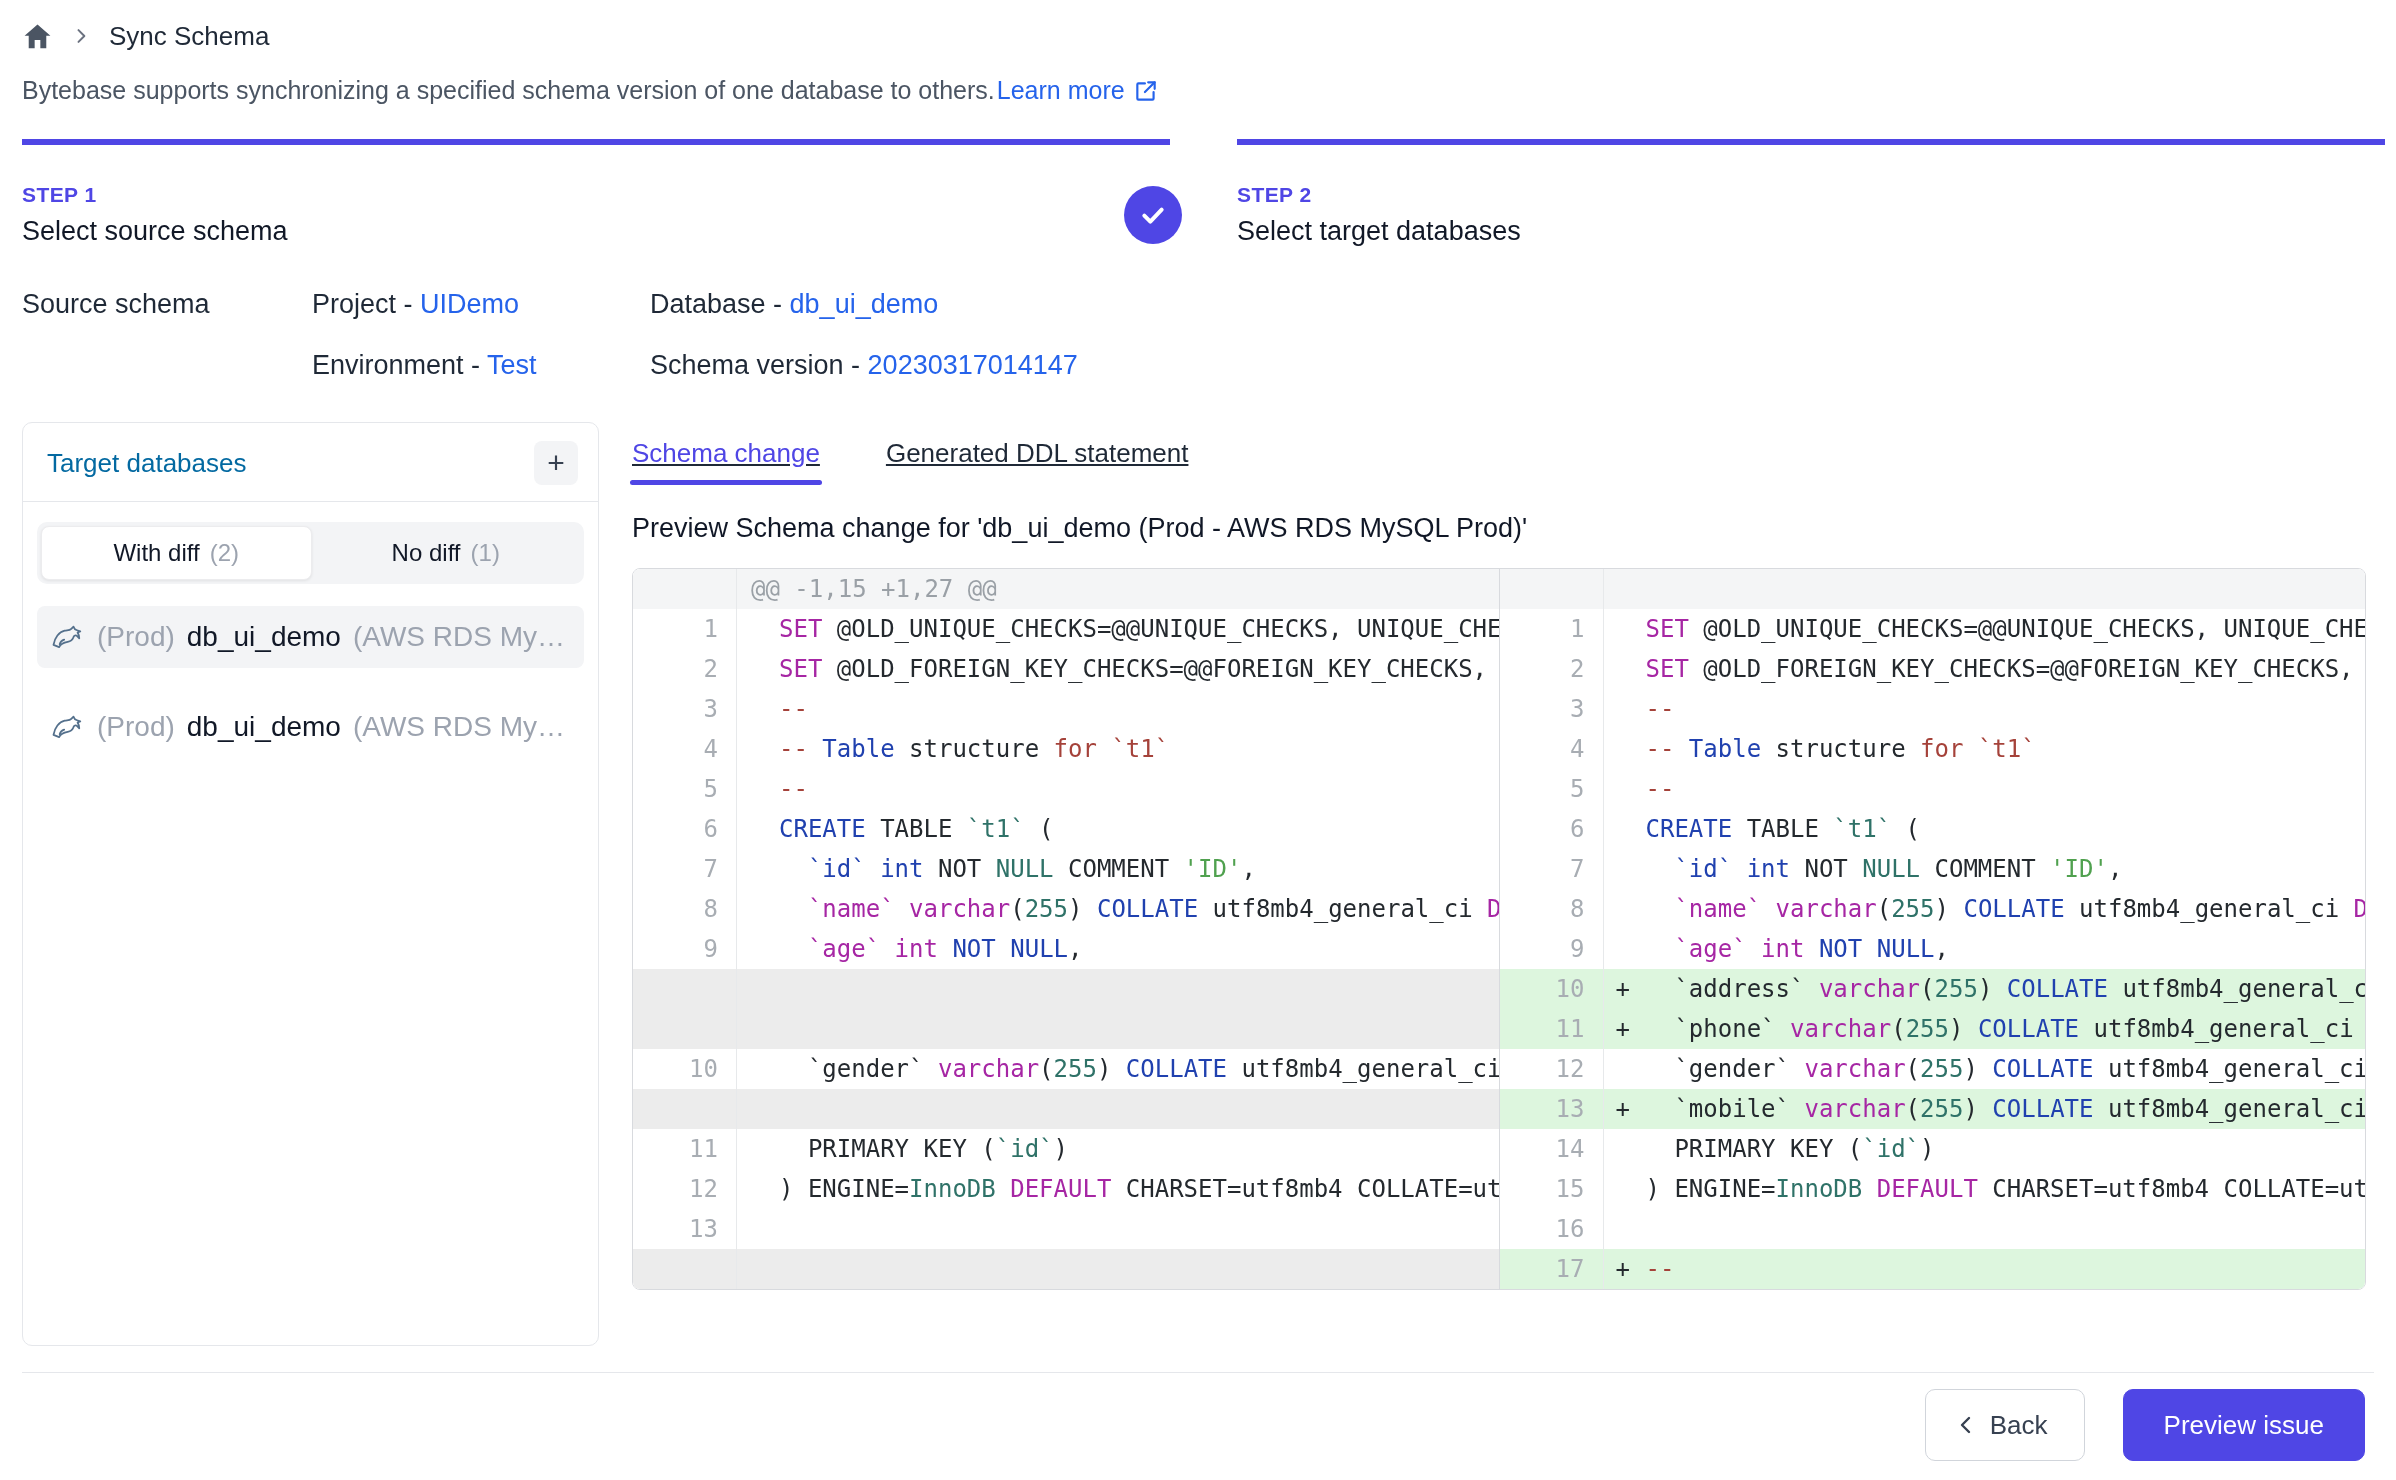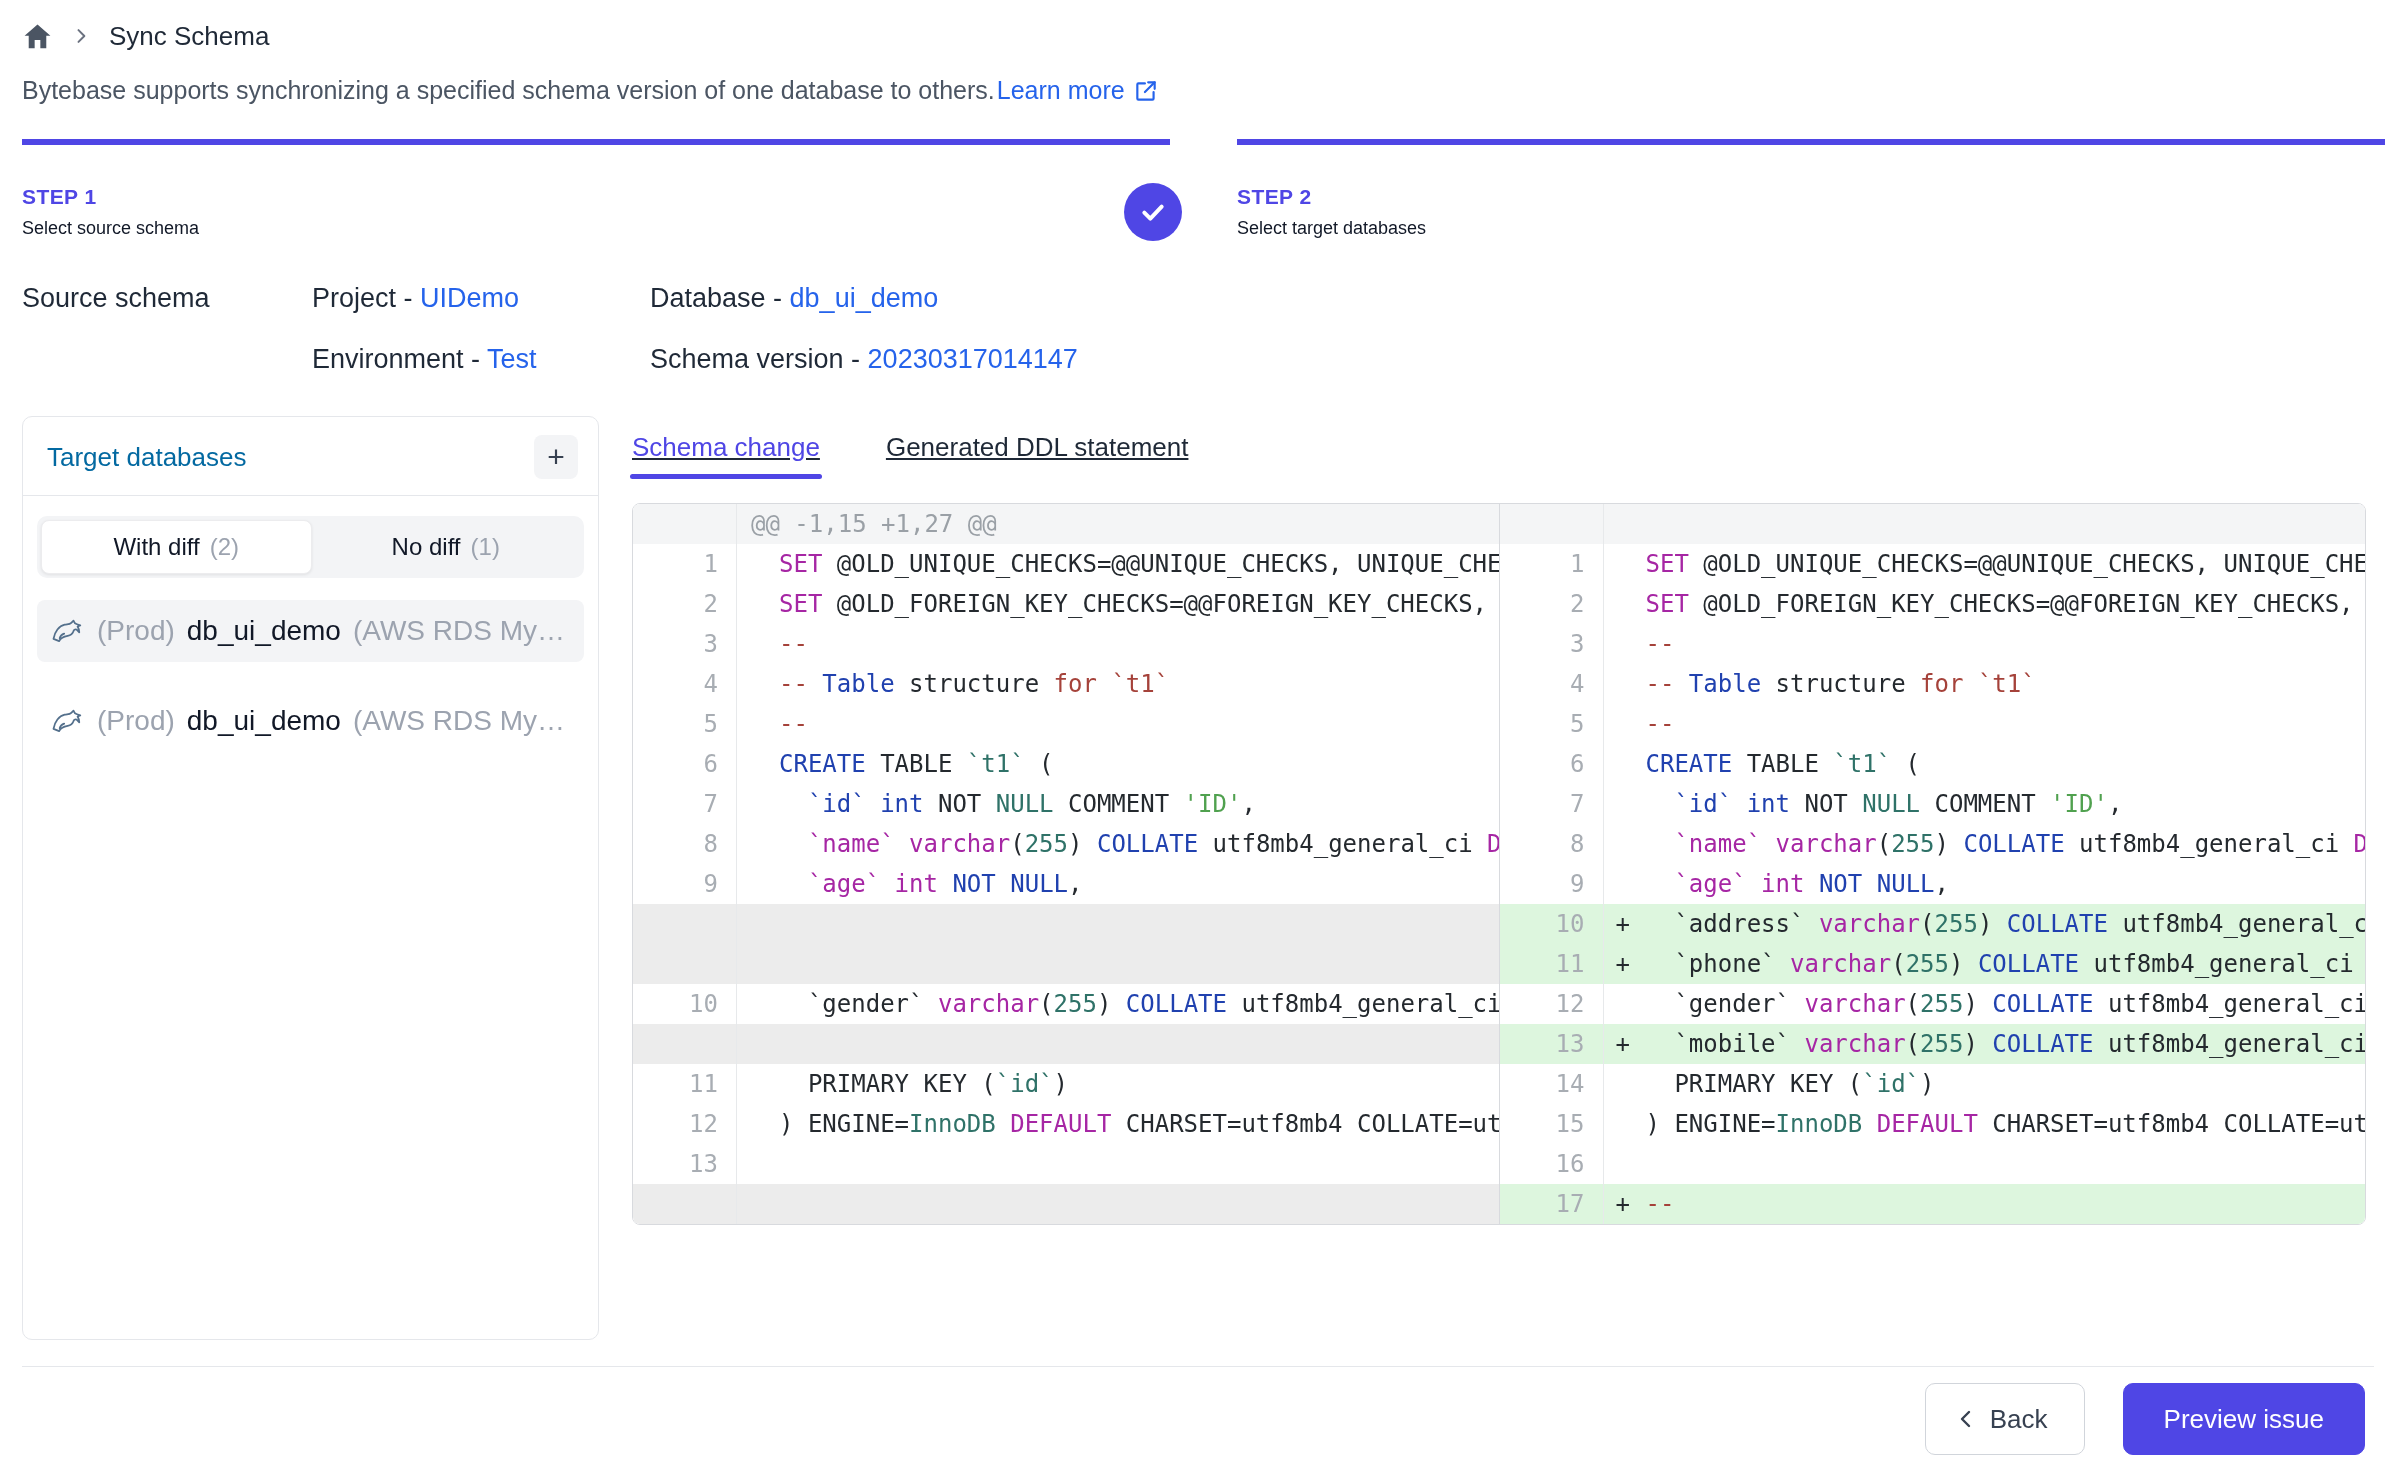--- a/index.html
+++ b/index.html
@@ -12,21 +12,21 @@
   .header { padding:18px 28px 0 22px; }
   .breadcrumb { display:flex; align-items:center; gap:18px; height:36px; }
   .crumb-title { font-size:26px; font-weight:500; color:#1f2937; }
   .desc { margin-top:22px; font-size:25px; color:#4b5563; display:flex; align-items:center; gap:2px; }
   .learn-link { color:#2563eb; text-decoration:none; display:inline-flex; align-items:center; gap:8px; cursor:pointer; }
 
   
   .steps { display:flex; gap:67px; margin-top:34px; padding:0 11px 0 22px; }
   .step { flex:1; border-top:6px solid #4f46e5; padding-top:38px; display:flex; justify-content:space-between; align-items:center; }
   .step-label { font-size:21px; font-weight:700; color:#4f46e5; letter-spacing:.02em; }
-  .step-title { font-size:18px; font-weight:500; color:#111827; margin-top:9px; }
+  .step-title { font-size:27px; font-weight:500; color:#111827; margin-top:9px; }
   .check-circle { width:58px; height:58px; border-radius:50%; background:#4f46e5;
     display:flex; align-items:center; justify-content:center; flex:none; margin-right:-12px; }
 
   
   .source { margin-top:42px; padding-left:22px; display:grid;
     grid-template-columns:290px 338px auto; row-gap:30px; font-size:27px; }
   .src-label { grid-row:1; }
   .kv a { color:#2563eb; text-decoration:none; cursor:pointer; }
 
   
@@ -194,20 +194,21 @@
           <span class="db-instance">(AWS RDS MySQL Prod)</span>
         </div>
       </div>
     </aside>
 
     <section class="preview">
       <div class="ptabs">
         <div class="ptab active">Schema change</div>
         <div class="ptab">Generated DDL statement</div>
       </div>
+      <div class="preview-title">Preview Schema change for 'db_ui_demo (Prod - AWS RDS MySQL Prod)'</div>
       <div class="diff">
         <div class="pane left" id="diff-left">
             <div class="drow hunk">
               <div class="gut"></div>
               <div class="hunktext">@@ -1,15 +1,27 @@</div>
             </div>
             <div class="drow normal">
               <div class="gut">1</div>
               <div class="mark"></div>
               <div class="code"><span class="tk-kw">SET</span><span class="tk-plain"> @OLD_UNIQUE_CHECKS=@@UNIQUE_CHECKS, UNIQUE_CHECKS=0;</span></div>

